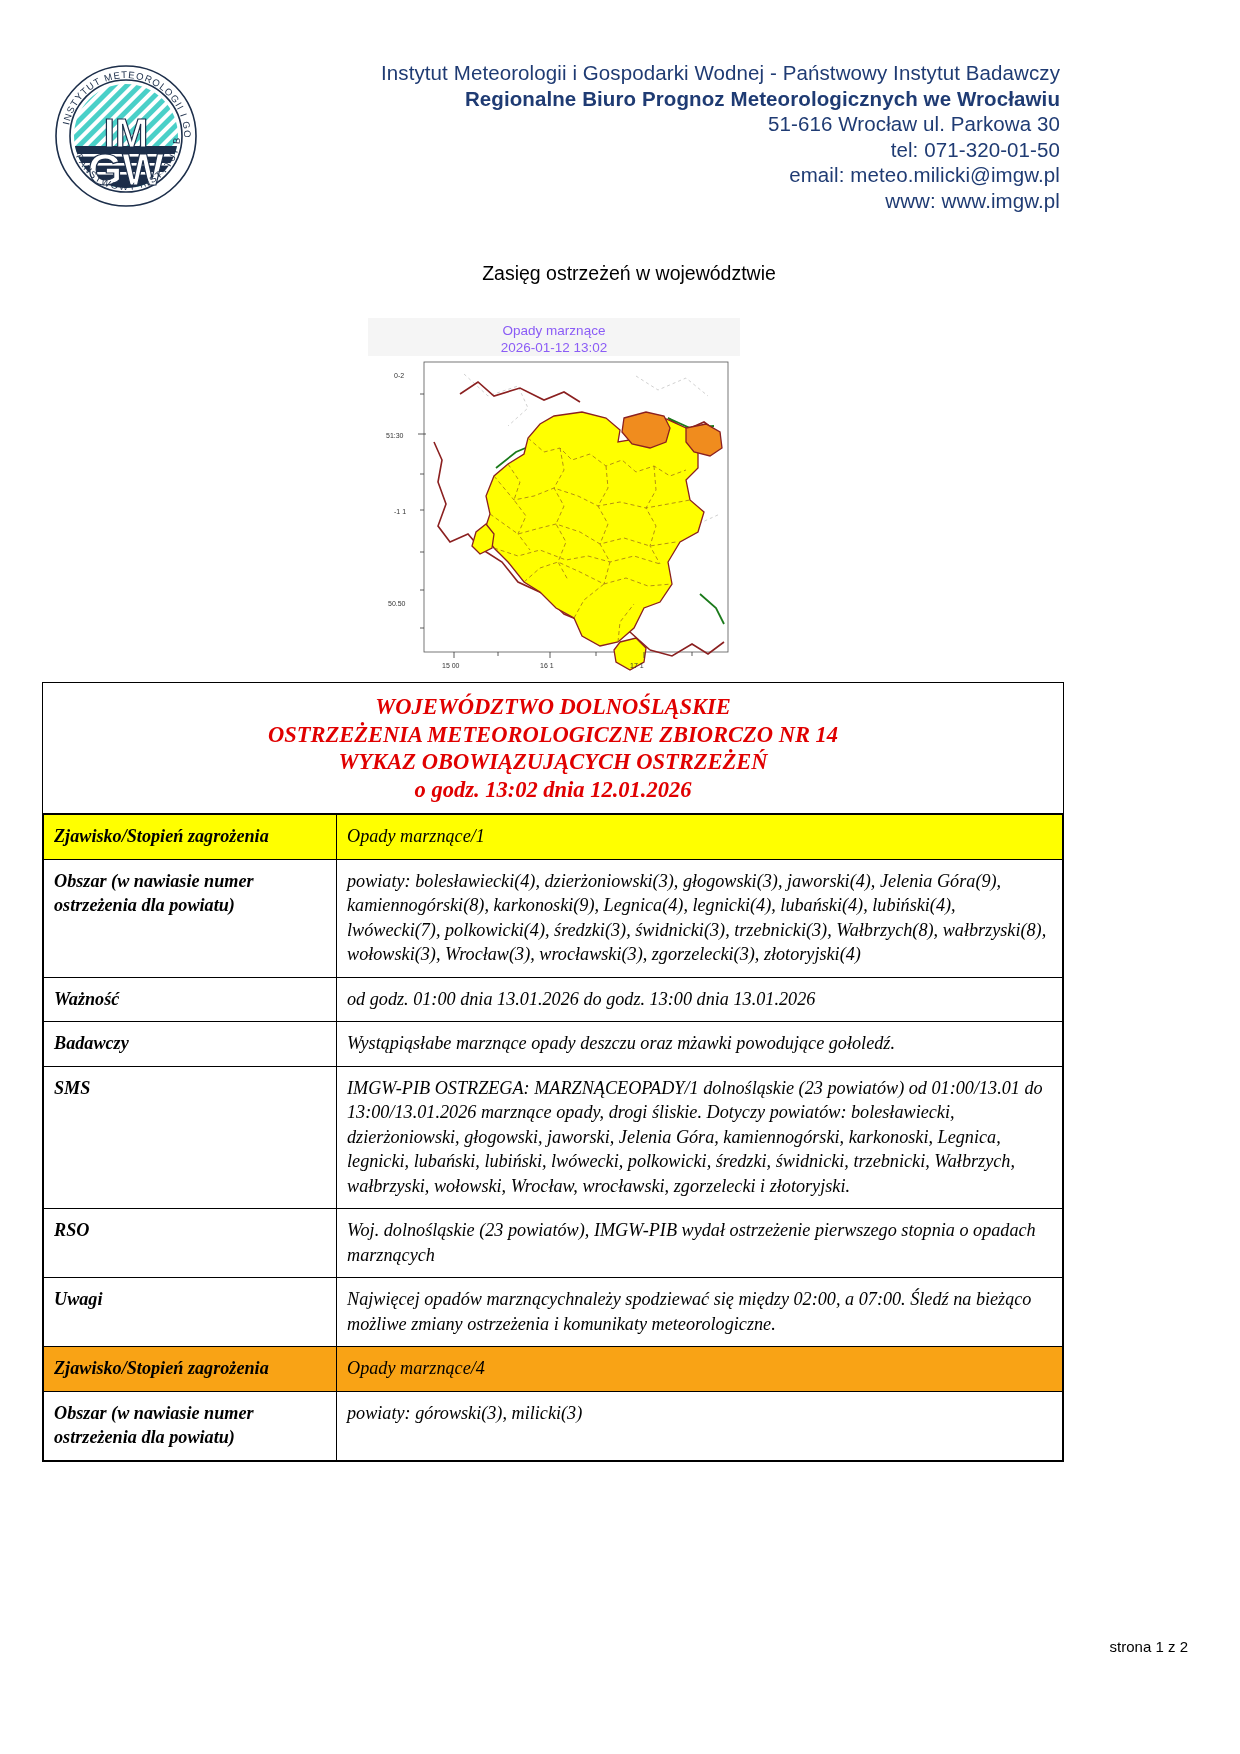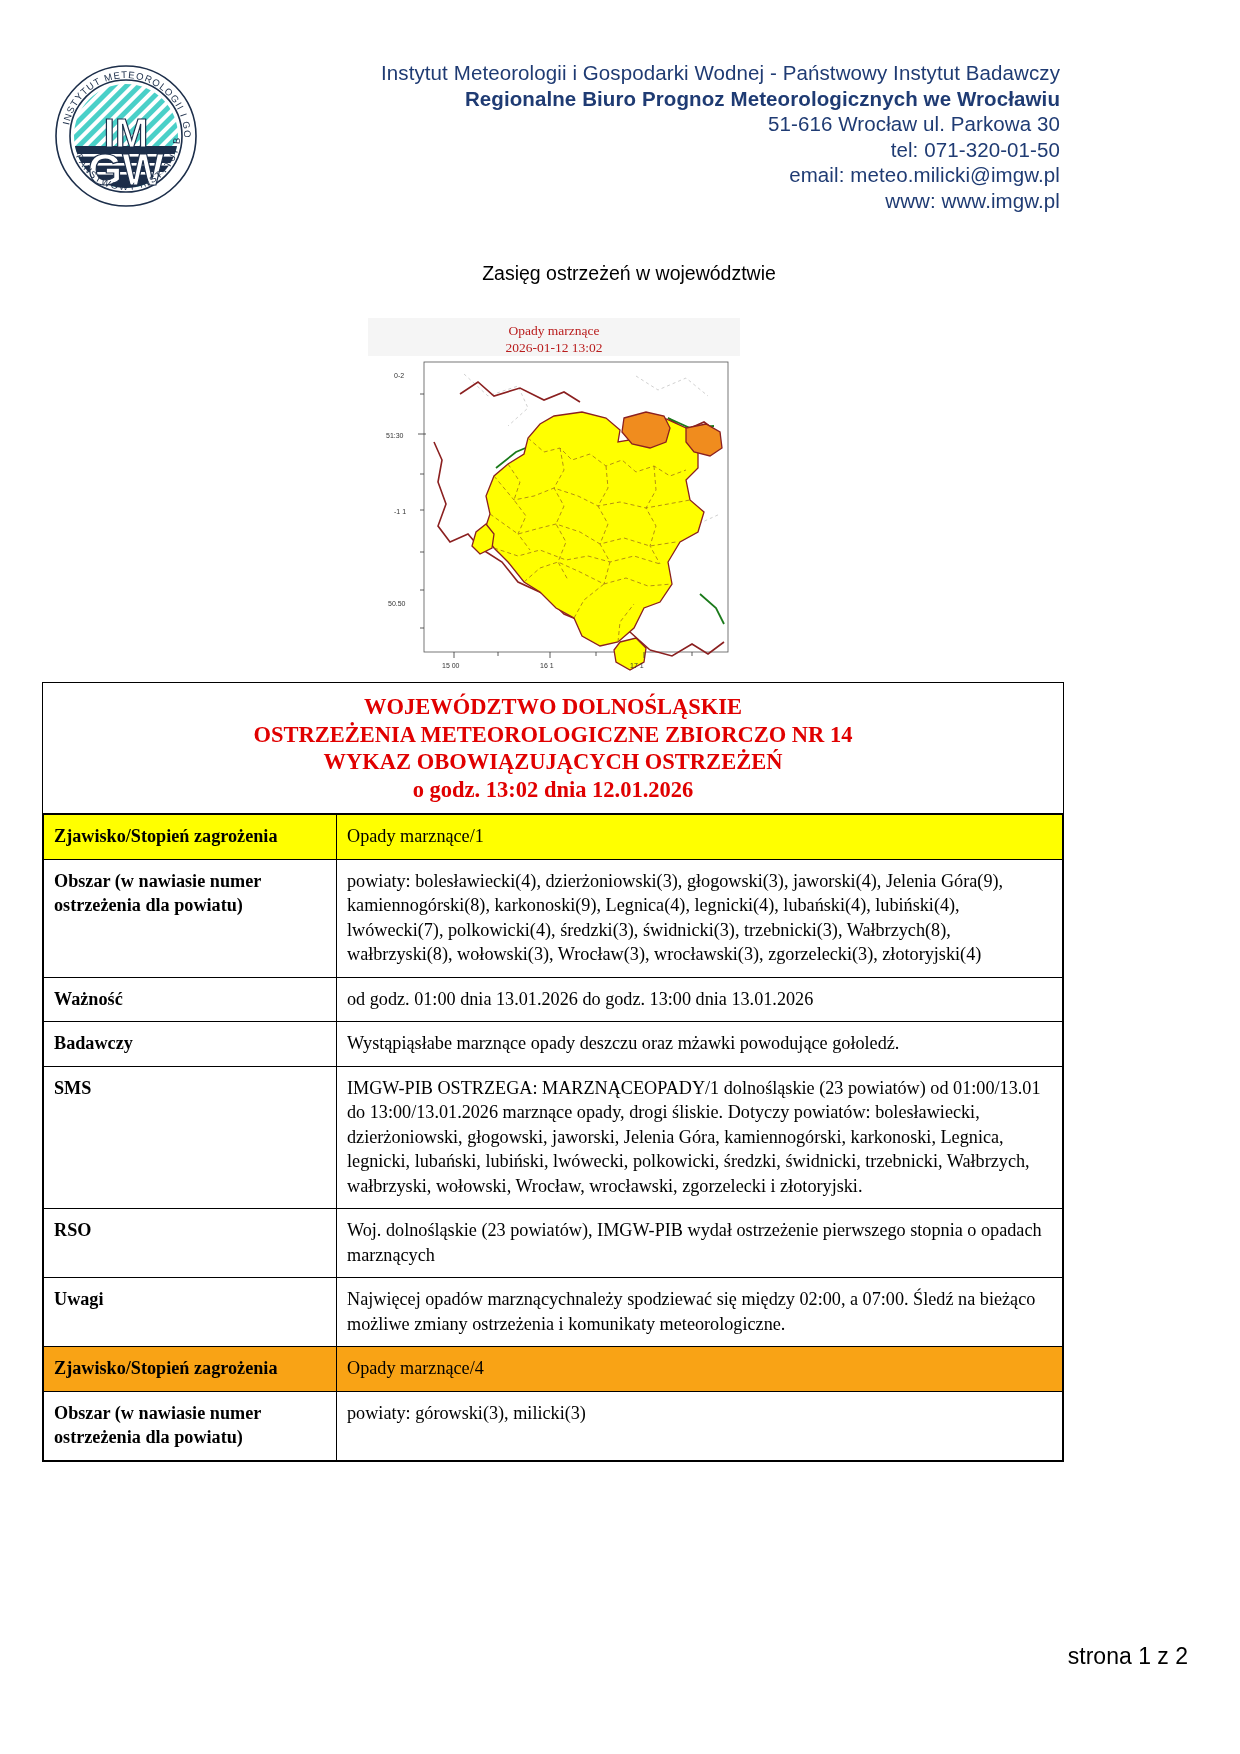--- a/index.html
+++ b/index.html
@@ -68,44 +68,45 @@
     top: 318px;
     left: 368px;
     width: 372px;
     height: 366px;
     background: #ffffff;
   }
   .map-cap {
     height: 38px;
     background: #f5f5f5;
     text-align: center;
-    font-family: Liberation Serif, serif;
+    font-family: Liberation Sans, sans-serif;
     font-size: 13.5px;
     line-height: 17px;
-    color: #b91c1c;
+    color: #8b5cf6;
     padding-top: 4px;
     box-sizing: border-box;
   }
   .map-canvas {
     position: relative;
     width: 372px;
     height: 328px;
     background: #fff;
   }
   .map-canvas svg { display: block; }
 
   
   .sheet {
     position: absolute;
     top: 682px;
     left: 42px;
     width: 1022px;
     border: 1.6px solid #000;
     box-sizing: border-box;
     background: #fff;
+    font-style: italic;
   }
   .title-block {
     text-align: center;
     padding: 10px 6px 10px 6px;
     color: #e00000;
     font-family: "Liberation Serif", serif;
     font-weight: bold;
     font-size: 22.5px;
     line-height: 27.5px;
     border-bottom: 1.4px solid #000;
@@ -126,23 +127,23 @@
     width: 272px;
     font-weight: bold;
   }
   tr.hdr-y td { background: #ffff00; }
   tr.hdr-o td { background: #f9a315; }
   tr.hdr-y td.lbl, tr.hdr-o td.lbl { font-weight: bold; }
 
   .footer {
     position: absolute;
     right: 52px;
-    bottom: 84px;
+    bottom: 99px;
     font-family: "Liberation Sans", sans-serif;
-    font-size: 23px;
+    font-size: 15px;
     color: #000;
     margin-left: 42px;
   }
 </style>
 </head>
 <body>
 
 <div class="page">
 
   <div class="header">

